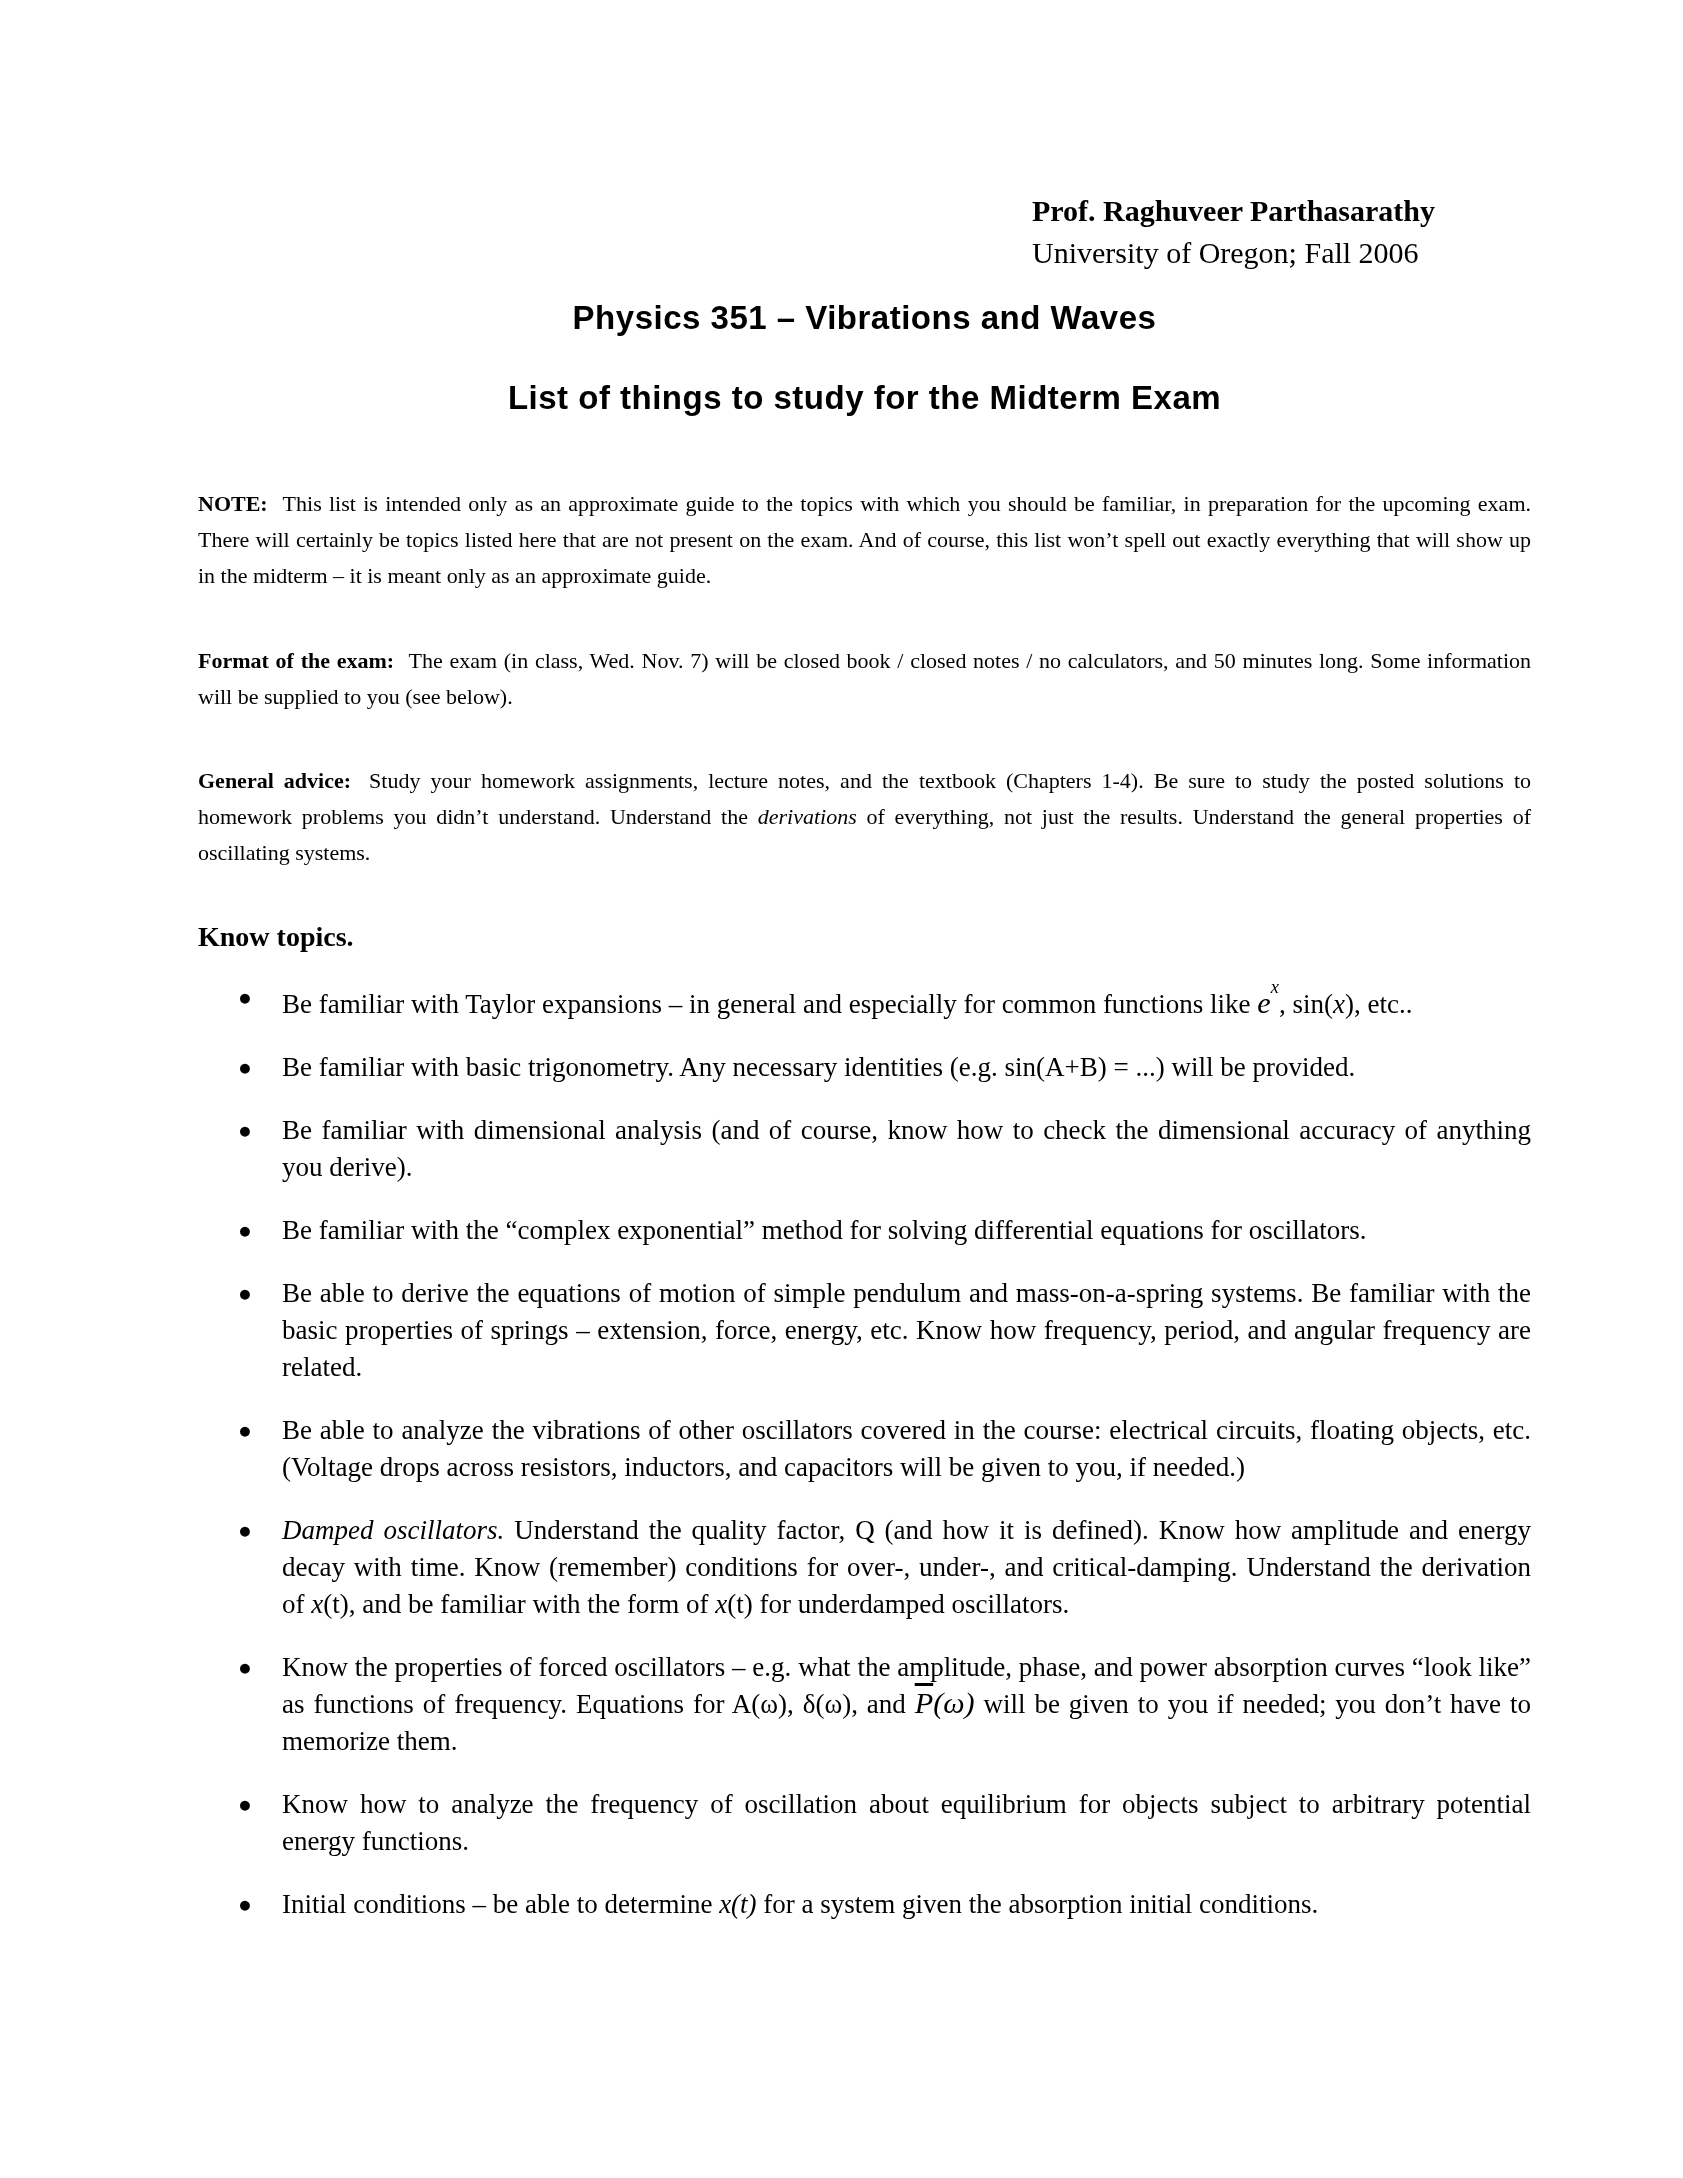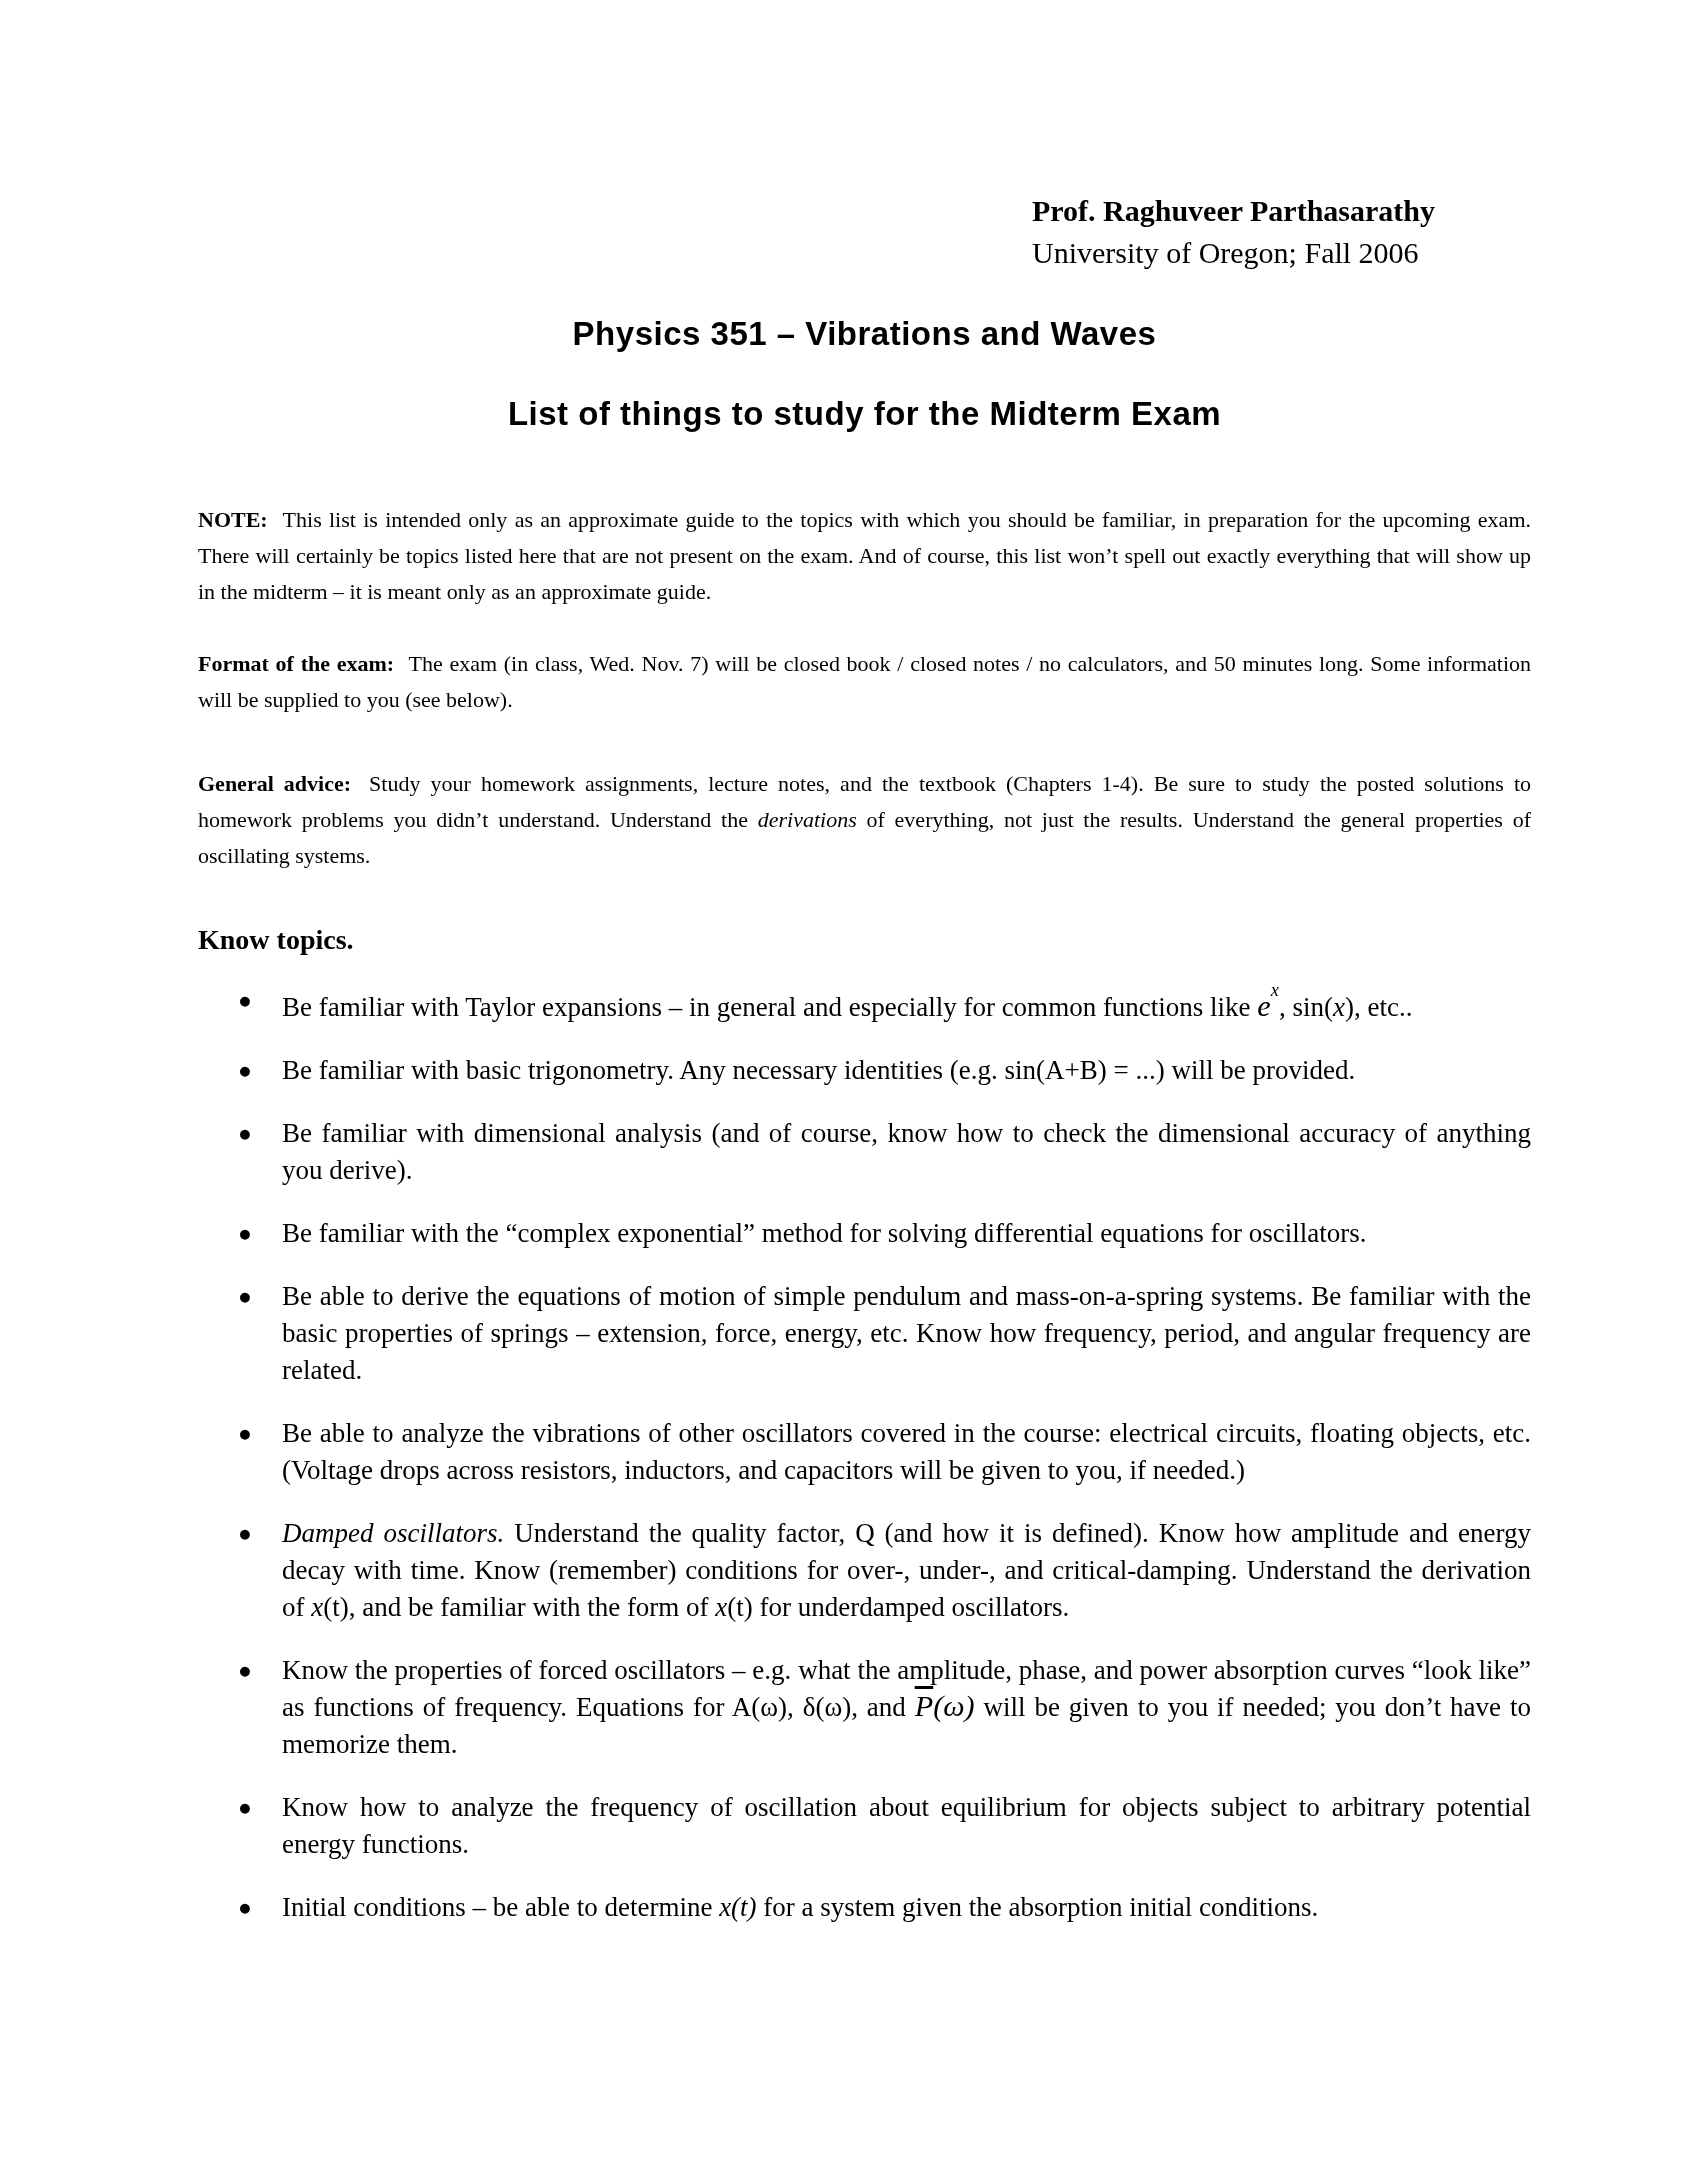--- a/index.html
+++ b/index.html
@@ -11,28 +11,28 @@
     overflow:hidden;
   }
   .b{font-weight:bold;}
   .it{font-style:italic;}
   .sans{font-family:"Liberation Sans",sans-serif;}
 
   .header{
     position:absolute;left:1032px;top:190px;
     font-size:30px;line-height:42px;white-space:nowrap;
   }
-  .content{padding:16px 152px 0 198px;}
+  .content{padding:0 152px 0 198px;}
 
   .title1{padding-top:299px;font-size:33px;text-align:center;letter-spacing:0.5px;}
   .title2{margin-top:42px;font-size:33px;text-align:center;letter-spacing:0.5px;}
 
   .para{font-size:22px;line-height:36px;text-align:justify;margin:0;}
   .note{margin-top:69px;}
-  .format{margin-top:36px;}
+  .format{margin-top:49px;}
   .advice{margin-top:48px;}
   .label{margin-right:8px;}
 
   .topics-head{margin-top:50px;font-size:28px;font-weight:bold;}
   .topics{margin-top:8px;}
   .topic{display:flex;margin-top:26px;font-size:27px;line-height:37px;}
   .bullet{
     flex:none;width:84px;box-sizing:border-box;padding-left:40px;
     font-size:23px;line-height:37px;
   }

